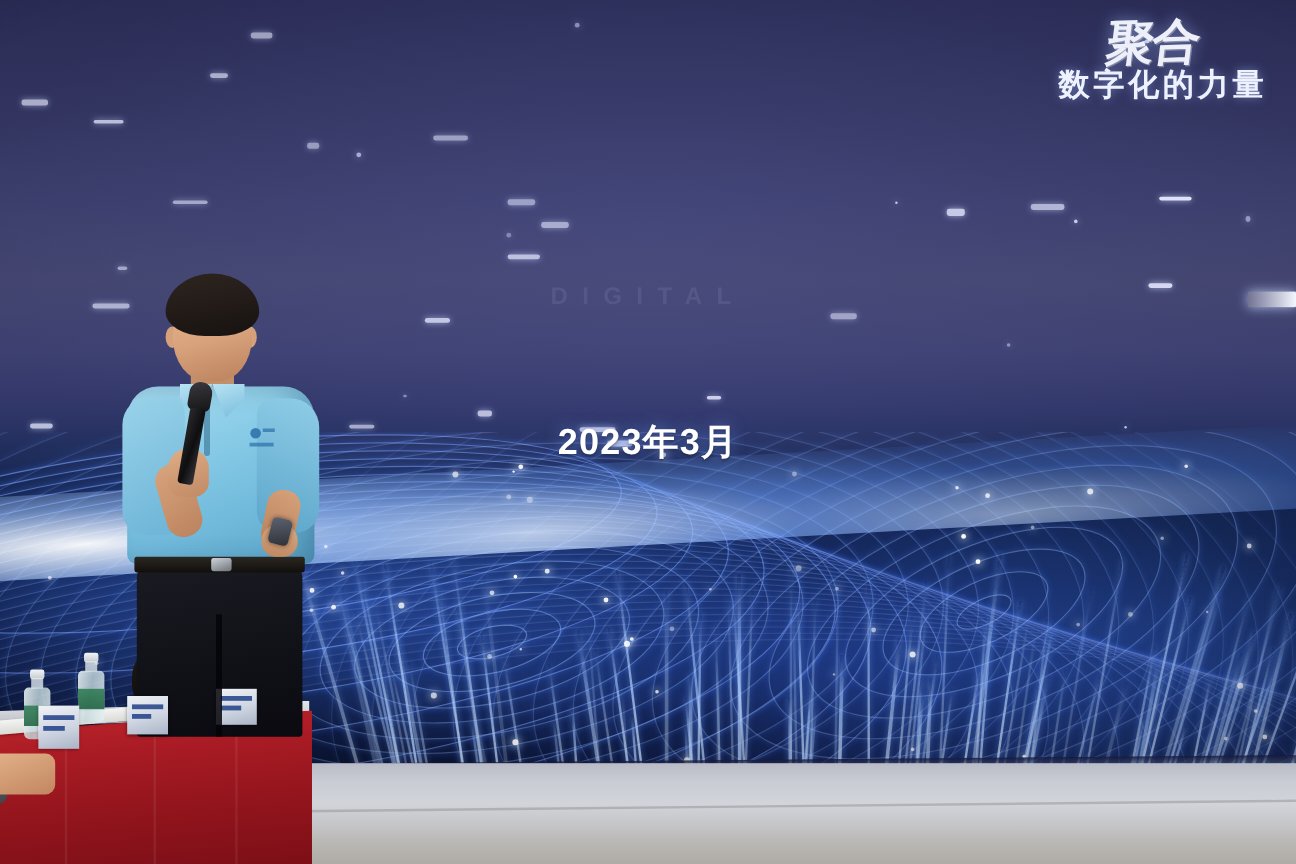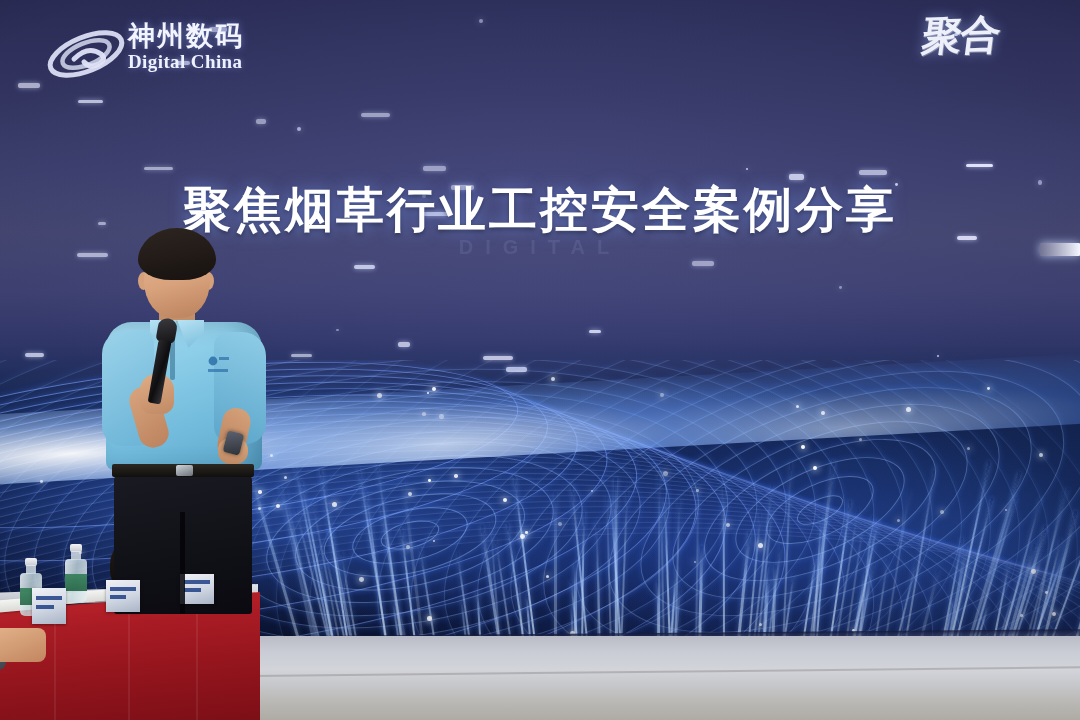--- a/index.html
+++ b/index.html
@@ -545,40 +545,28 @@
       <div class="sparkle" style="left: 258px; top: 139px; width: 3px; height: 3px; opacity: 0.68;"></div>
       <div class="sparkle" style="left: 906px; top: 39px; width: 5.2px; height: 5.2px; opacity: 0.8;"></div>
       <div class="sparkle" style="left: 696px; top: 121px; width: 2.7px; height: 2.7px; opacity: 0.5;"></div>
       <div class="sparkle" style="left: 224px; top: 142px; width: 2.5px; height: 2.5px; opacity: 0.9;"></div>
       <div class="sparkle" style="left: 558px; top: 154px; width: 4.3px; height: 4.3px; opacity: 0.46;"></div>
       <div class="sparkle" style="left: 152px; top: 192px; width: 2.3px; height: 2.3px; opacity: 0.79;"></div>
     </div>
 
   <div class="vignette"></div>
 
-  <div class="logo-left">
-    <svg class="dc-mark" viewBox="0 0 84 56">
-      <g fill="none" stroke="#dfe3f7" stroke-linecap="round">
-        <ellipse cx="42" cy="28" rx="38" ry="17" stroke-width="5" transform="rotate(-22 42 28)" opacity=".92"></ellipse>
-        <ellipse cx="42" cy="28" rx="25" ry="11" stroke-width="4.5" transform="rotate(-22 42 28)" opacity=".8"></ellipse>
-        <path d="M30 33 q14 -14 27 -5 q6 5 -2 10 q-9 5 -15 -2" stroke-width="5" opacity=".95"></path>
-      </g>
-    </svg>
-    <div class="dc-text">
-      <div class="dc-cn">神州数码</div>
-      <div class="dc-en">Digital China</div>
-    </div>
-  </div>
 
   <div class="logo-right">
     <div class="ju-he">聚合</div>
+    <div class="slogan">数字化的力量</div>
   </div>
 
-  <div class="slide-title">聚焦烟草行业工控安全案例分享</div>
   <div class="ghost">DIGITAL</div>
+  <div class="slide-date">2023年3月</div>
 
   <div class="lightbar"></div>
 
   <div class="speaker">
     <div class="sp-hair"></div>
     <div class="sp-head"></div>
     <div class="sp-ear" style="left:46px"></div>
     <div class="sp-ear" style="left:111px"></div>
     <div class="sp-neck"></div>
     <div class="sp-torso"></div>

